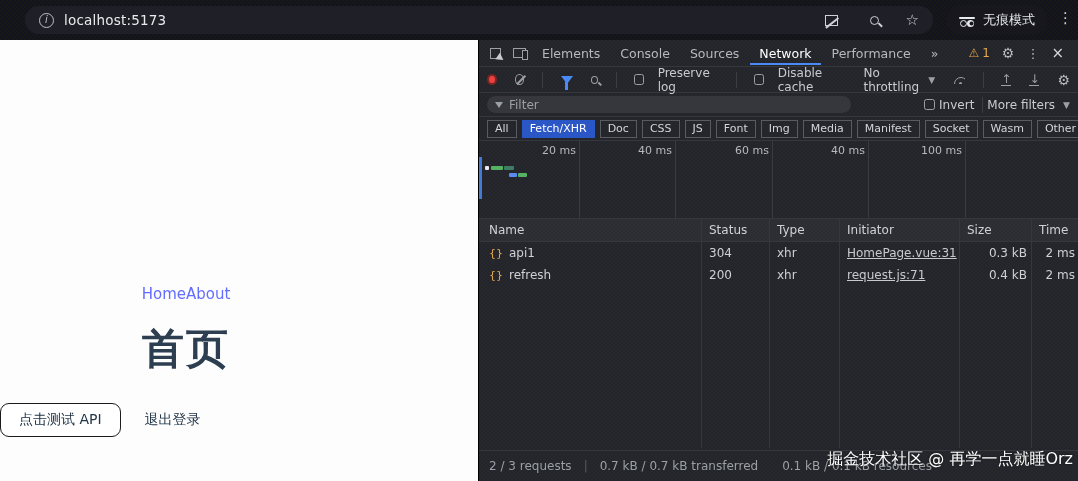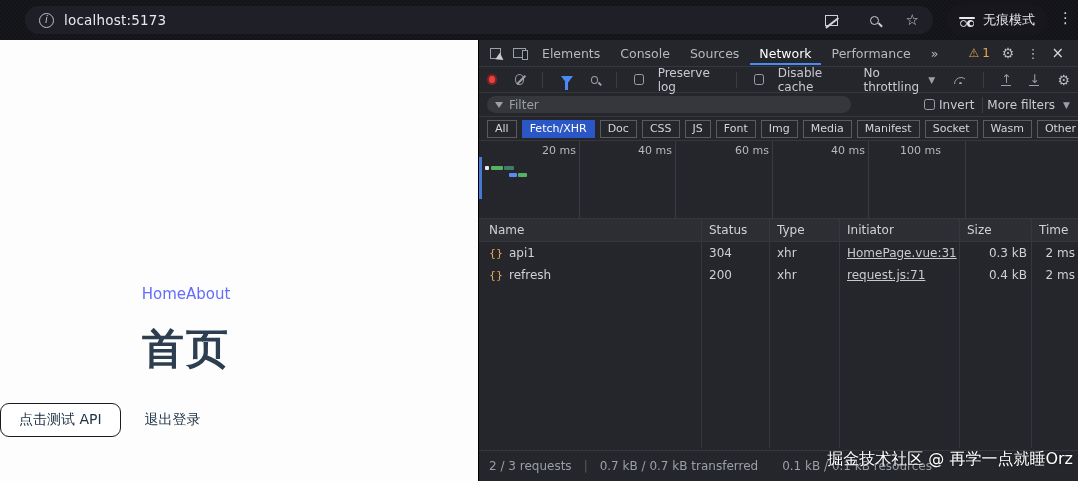--- a/index.html
+++ b/index.html
@@ -269,21 +269,21 @@
     <div class="dt-overview">
       <i class="gline" style="left:100px"></i>
       <i class="gline" style="left:196px"></i>
       <i class="gline" style="left:293px"></i>
       <i class="gline" style="left:389px"></i>
       <i class="gline" style="left:486px"></i>
       <span class="glabel" style="left:45px">20 ms</span>
       <span class="glabel" style="left:141px">40 ms</span>
       <span class="glabel" style="left:238px">60 ms</span>
       <span class="glabel" style="left:334px">40 ms</span>
-      <span class="glabel" style="left:410px">100 ms</span>
+      <span class="glabel" style="left:431px">100 ms</span>
       <span class="ov-strip"></span>
       <span class="wb" style="left:6px;  top:25px; width:4px;  background:#e8eaed"></span>
       <span class="wb" style="left:12px; top:25px; width:12px; background:#54b262"></span>
       <span class="wb" style="left:25px; top:25px; width:10px; background:#3f7d64"></span>
       <span class="wb" style="left:30px; top:32px; width:8px;  background:#5a8af4"></span>
       <span class="wb" style="left:39px; top:32px; width:9px;  background:#54b262"></span>
     </div>
 
     <div class="dt-table-header">
       <div>Name</div>

